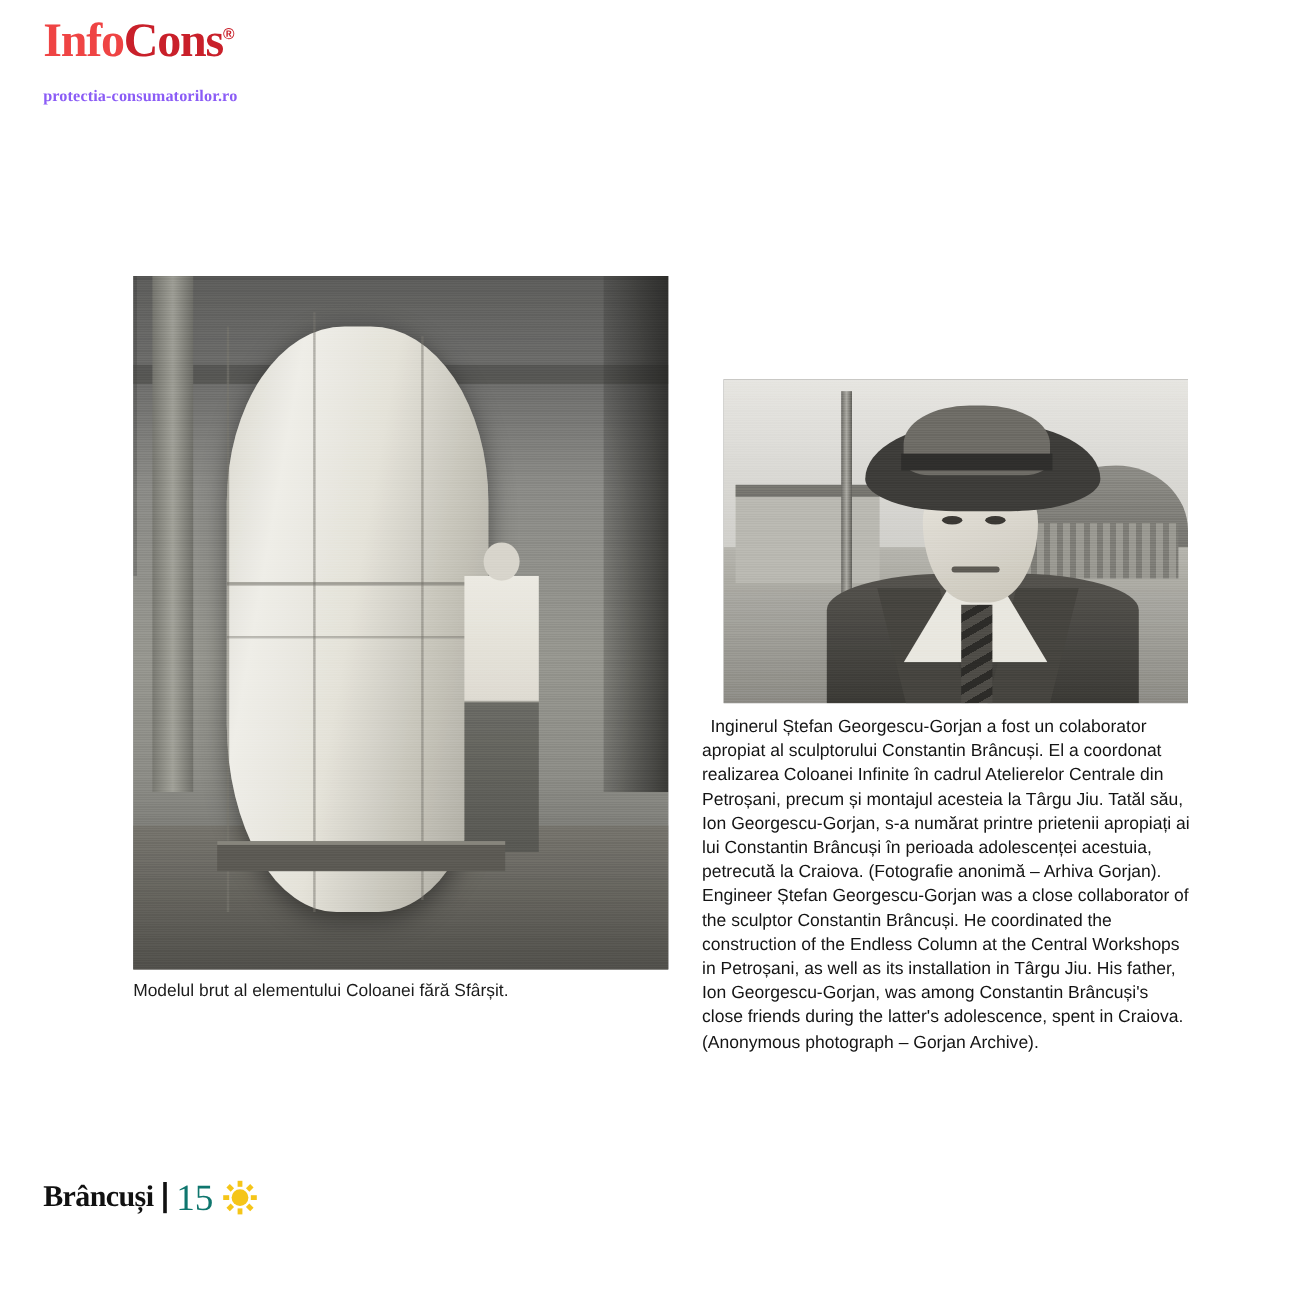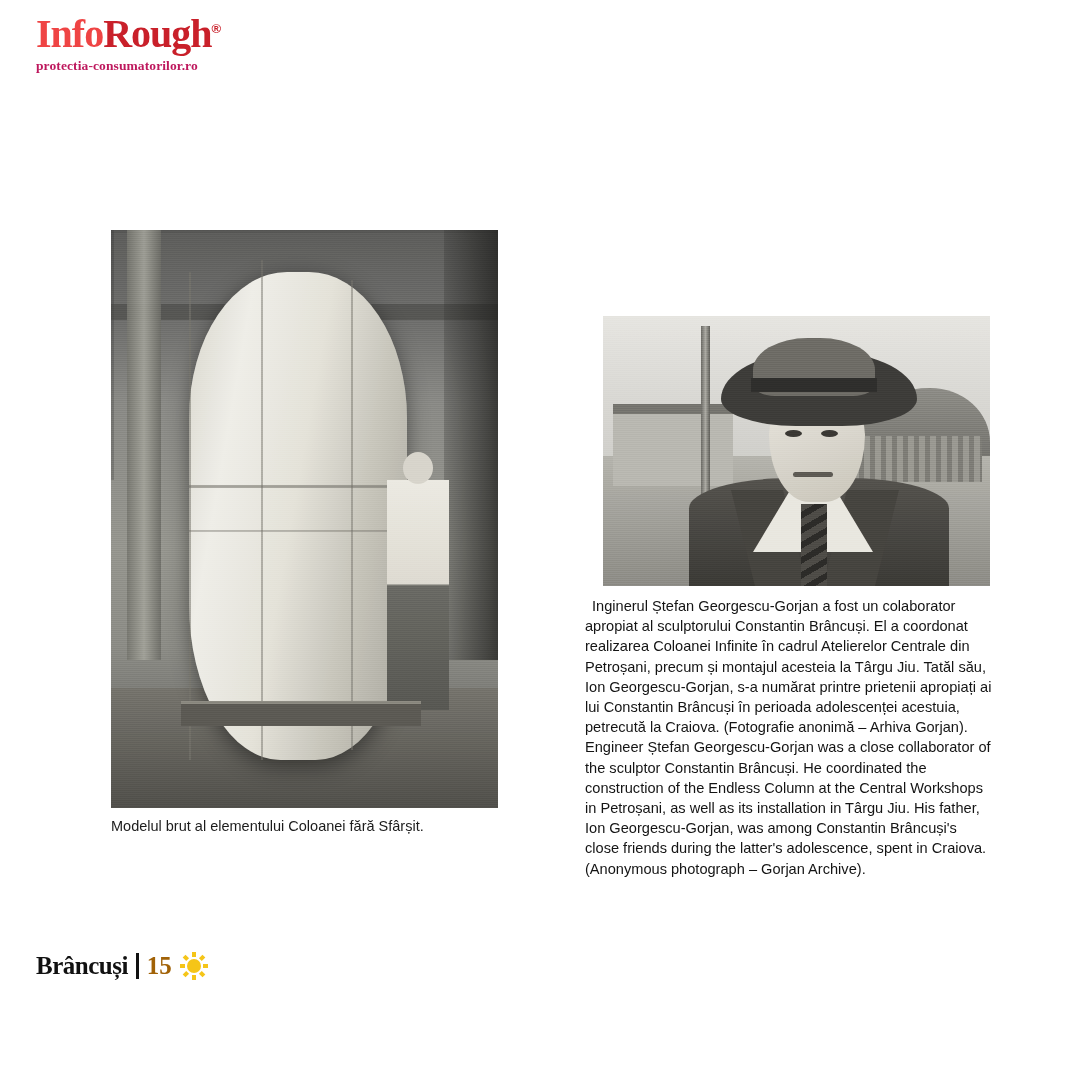--- a/index.html
+++ b/index.html
@@ -36,31 +36,31 @@
   .logo-reg {
     font-size: 13px;
     vertical-align: super;
     color: #c9202a;
     font-family: "Liberation Sans", sans-serif;
   }
   .logo-sub {
     font-family: "Liberation Serif", serif;
     font-weight: bold;
     font-size: 13.5px;
-    color: #be185d;
-    margin-top: 4px;
+    color: #8b5cf6;
+    margin-top: 18px;
     letter-spacing: 0.1px;
   }
 
   
   .left-photo-wrap {
     position: absolute;
     left: 111px;
     top: 230px;
-    width: 387px;
+    width: 446px;
   }
   .photo {
     width: 100%;
     display: block;
     border: 0;
   }
   .left-photo {
     height: 578px;
     position: relative;
     overflow: hidden;
@@ -247,44 +247,44 @@
     color: #141414;
     margin-top: 10px;
   }
   .body-text p { margin: 0; }
   .indent-first { text-indent: 7px; }
 
   
   .brancusi-mark {
     position: absolute;
     left: 36px;
-    top: 952px;
+    top: 980px;
     display: flex;
     align-items: center;
     gap: 4px;
   }
   .bm-name {
     font-family: "Liberation Serif", serif;
     font-weight: bold;
     font-size: 25px;
     color: #111;
     letter-spacing: -0.5px;
   }
   .bm-bar {
     width: 3px;
     height: 26px;
     background: #111;
     display: inline-block;
     margin: 0 4px;
   }
   .bm-num {
     font-family: "Liberation Serif", serif;
-    font-weight: bold;
-    font-size: 25px;
-    color: #a16207;
+    font-weight: normal;
+    font-size: 31px;
+    color: #0f766e;
   }
   .bm-sun {
     position: relative;
     width: 28px;
     height: 28px;
     margin-left: 4px;
   }
   .bm-sun-core {
     position: absolute;
     left: 7px; top: 7px;
@@ -312,21 +312,21 @@
     color: #111;
     line-height: 1.35;
   }
   .footer p { margin: 0; }
 </style>
 </head>
 <body>
 
 <div class="logo-block">
   <div class="logo-word">
-    <span class="logo-info">Info</span><span class="logo-cons">Rough</span><span class="logo-reg">®</span>
+    <span class="logo-info">Info</span><span class="logo-cons">Cons</span><span class="logo-reg">®</span>
   </div>
   <div class="logo-sub">protectia-consumatorilor.ro</div>
 </div>
 
 <div class="left-photo-wrap">
   <div class="left-photo photo">
     <div class="lp-bg"></div>
     <div class="lp-wall-lines"></div>
     <div class="lp-beam"></div>
     <div class="lp-column-left"></div>

